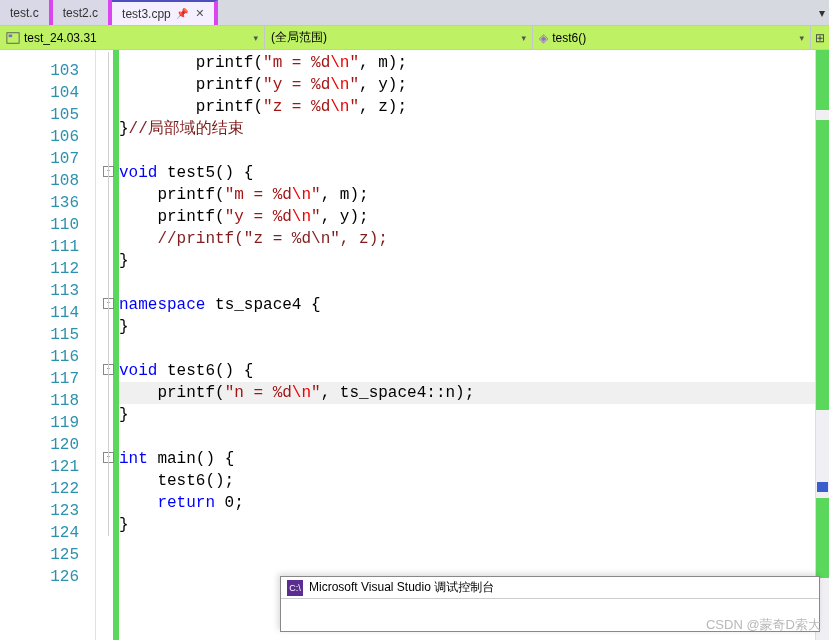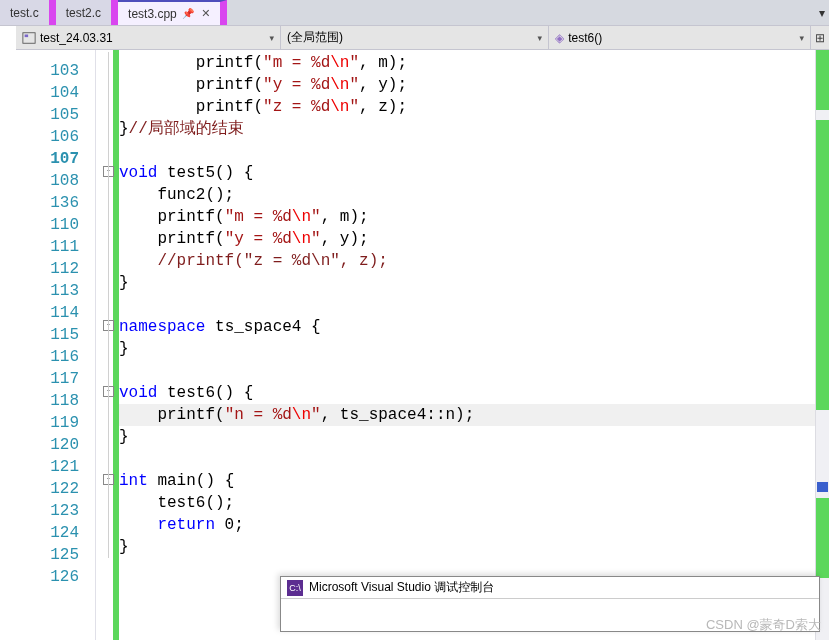--- a/index.html
+++ b/index.html
@@ -1,23 +1,23 @@
 <!DOCTYPE html>
 <html><head>
 <meta charset="utf-8">
 <style>
 * { margin: 0; padding: 0; box-sizing: border-box; }
 body { font-family: "Segoe UI", Tahoma, sans-serif; font-size: 12px; background: #fff; width: 829px; height: 640px; overflow: hidden; position: relative; }
 .tabbar { display: flex; background: #d6d9e0; height: 26px; align-items: stretch; border-bottom: 1px solid #c5c5d0; position: relative; }
-.tab { padding: 8px 10px; display: flex; align-items: center; gap: 6px; border-right: 7px solid #d946ef; color: #333; cursor: pointer; background: #d8d8e6;}
+.tab { padding: 8px 10px; display: flex; align-items: center; gap: 6px; border-right: 4px solid #d946ef; color: #333; cursor: pointer; background: #d8d8e6;}
 .tab.active { background: #f5f0ff; border-top: 2px solid #4e4ebc; }
 .tab .close { color: #555; font-size: 11px; }
 .tab .pin { font-size: 10px; color: #555;}
 .tabbar-right { margin-left: auto; display: flex; align-items: center; padding-right: 4px; color: #333; gap: 4px;}
-.navbar { display: flex; height: 24px; background: #e5e5e5; border-bottom: 1px solid #c5c5d0; align-items: stretch; margin-left: 16px; }
+.navbar { display: flex; height: 24px; background: #bef264; border-bottom: 1px solid #c5c5d0; align-items: stretch; }
 .nav-dd { display: flex; align-items: center; padding: 0 6px; border-right: 1px solid #c5c5d0; gap: 4px; cursor: pointer; flex:0 0 auto;}
 .nav-dd.left { flex-basis: 265px; }
 .nav-dd.mid { flex-basis: 268px; justify-content: center;}
 .nav-dd.right { flex: 1; }
 .nav-dd .arrow { margin-left: auto; font-size: 9px; color: #555; }
 .nav-icon { width:14px; height:14px; display:inline-block;}
 .cube-icon { color:#9270c5; font-size:12px;}
 .split-icon{ font-size:12px; color:#444; padding:0 4px; display:flex; align-items:center;}
 .editor { display: flex; height: calc(100% - 50px); position: relative; }
 .gutter { width: 95px; background: #fff; text-align: right; padding-right: 16px; color: #2b91af; font-family: Consolas,"Courier New",monospace; font-size: 16px; line-height: 22px; padding-top: 10px;}
@@ -84,21 +84,21 @@
   </div>
   <div class="split-icon">⊞</div>
 </div>
 
 <div class="editor">
   <div class="gutter" id="gutter">
       <div style="height: 22px;">103</div>
       <div style="height: 22px;">104</div>
       <div style="height: 22px;">105</div>
       <div style="height: 22px;">106</div>
-      <div style="height: 22px; font-weight: bold;">107</div>
+      <div style="height: 22px;">107</div>
       <div style="height: 22px;">108</div>
       <div style="height: 22px;">136</div>
       <div style="height: 22px;">110</div>
       <div style="height: 22px;">111</div>
       <div style="height: 22px;">112</div>
       <div style="height: 22px;">113</div>
       <div style="height: 22px;">114</div>
       <div style="height: 22px;">115</div>
       <div style="height: 22px;">116</div>
       <div style="height: 22px;">117</div>
@@ -114,21 +114,20 @@
     </div>
   <div class="outline-col"></div>
   <div class="green-bar"></div>
   <div class="code" id="code">
       <div class="line"><span class="fold-line"></span>        printf(<span class="str">"m = %d</span><span class="esc">\n</span><span class="str">"</span>, m);</div>
       <div class="line"><span class="fold-line"></span>        printf(<span class="str">"y = %d</span><span class="esc">\n</span><span class="str">"</span>, y);</div>
       <div class="line"><span class="fold-line"></span>        printf(<span class="str">"z = %d</span><span class="esc">\n</span><span class="str">"</span>, z);</div>
       <div class="line"><span class="fold-line"></span>}<span class="cmt">//局部域的结束</span></div>
       <div class="line"><span class="fold-line"></span> </div>
       <div class="line"><span class="fold-box">-</span><span class="fold-line"></span><span class="kw">void</span> test5() {</div>
-      <div class="line"><span class="fold-line"></span>    func2();</div>
       <div class="line"><span class="fold-line"></span>    printf(<span class="str">"m = %d</span><span class="esc">\n</span><span class="str">"</span>, m);</div>
       <div class="line"><span class="fold-line"></span>    printf(<span class="str">"y = %d</span><span class="esc">\n</span><span class="str">"</span>, y);</div>
       <div class="line"><span class="fold-line"></span>    <span class="cmt">//printf("z = %d\n", z);</span></div>
       <div class="line"><span class="fold-line"></span>}</div>
       <div class="line"><span class="fold-line"></span> </div>
       <div class="line"><span class="fold-box">-</span><span class="fold-line"></span><span class="kw">namespace</span> ts_space4 {</div>
       <div class="line"><span class="fold-line"></span>}</div>
       <div class="line"><span class="fold-line"></span> </div>
       <div class="line"><span class="fold-box">-</span><span class="fold-line"></span><span class="kw">void</span> test6() {</div>
       <div class="line highlight-line"><span class="fold-line"></span>    printf(<span class="str">"n = %d</span><span class="esc">\n</span><span class="str">"</span>, ts_space4::n);</div>

